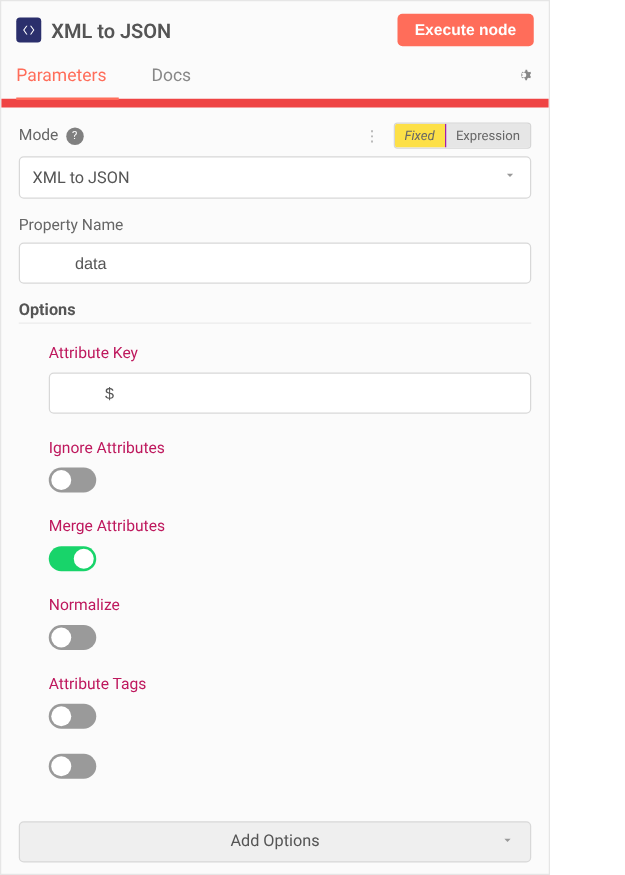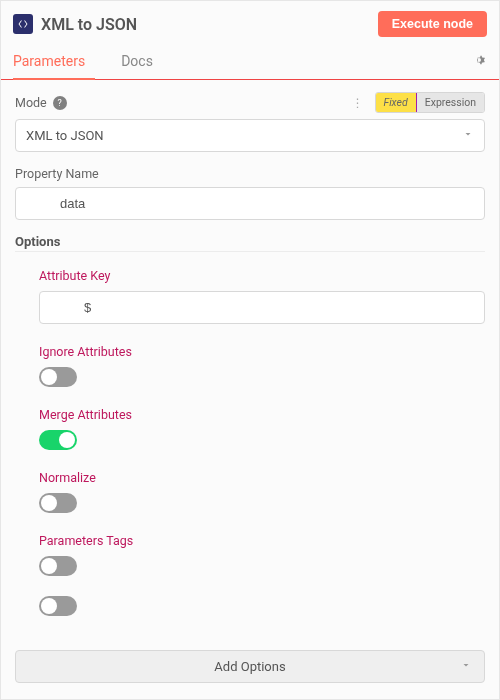--- a/index.html
+++ b/index.html
@@ -1,25 +1,25 @@
 <!DOCTYPE html>
 <html><head>
 <meta charset="utf-8">
 <style>
   * { box-sizing: border-box; margin: 0; padding: 0; }
   html, body { width: 500px; height: 700px; font-family: -apple-system, BlinkMacSystemFont, "Segoe UI", Roboto, sans-serif; color: #555; background: #fff; }
-  .panel { width: 500px; height: 700px; border: 1px solid #e6e6e6; background: #fbfbfb; overflow: hidden; }
+  .panel { width: 440px; height: 700px; border: 1px solid #e6e6e6; background: #fbfbfb; overflow: hidden; }
 
   .hdr { display: flex; align-items: center; padding: 10px 12px 8px 12px; }
   .hdr .ico { width: 20px; height: 20px; background: #2b2f6c; border-radius: 3px; display: inline-flex; align-items: center; justify-content: center; margin-right: 8px; }
   .hdr .ico svg { fill: #fff; }
   .hdr h1 { font-size: 16px; font-weight: 600; color: #555; flex: 1; }
   .exec-btn { background: #ff6d5a; color: #fff; border: none; border-radius: 4px; padding: 6px 14px; font-size: 12.5px; font-weight: 600; cursor: pointer; text-align: center; }
 
-  .tabs { display: flex; align-items: center; border-bottom: 1px solid #ef4444; padding: 0 12px; position: relative; justify-content: space-between; }
+  .tabs { display: flex; align-items: center; border-bottom: 7px solid #ef4444; padding: 0 12px; position: relative; justify-content: space-between; }
   .tab { padding: 8px 10px 10px 0; margin-right: 26px; font-size: 14px; color: #888; cursor: pointer; position: relative; }
   .tab.active { color: #ff6d5a; }
   .tab.active::after { content:""; position:absolute; left:0; right:0; bottom:-1px; height:2px; background:#ff6d5a; }
   .tabs .gear { margin-left: auto; color: #888; cursor: pointer; padding: 6px 0; }
 
   .body { padding: 12px 14px 14px 14px; }
 
   .field { margin-bottom: 14px; }
   .field-head { display:flex; align-items:center; margin-bottom:6px; }
   .label { font-size: 12.5px; color: #666; }
@@ -137,21 +137,21 @@
       </div>
 
       <div class="opt-field">
         <div class="opt-label">Normalize</div>
         <div class="toggle">
             <div class="knob"></div>
           </div>
       </div>
 
       <div class="opt-field">
-        <div class="opt-label">Parameters Tags</div>
+        <div class="opt-label">Attribute Tags</div>
         <div class="toggle">
             <div class="knob"></div>
           </div>
       </div>
 
       <div class="opt-field">
         <div class="toggle">
             <div class="knob"></div>
           </div>
       </div>

